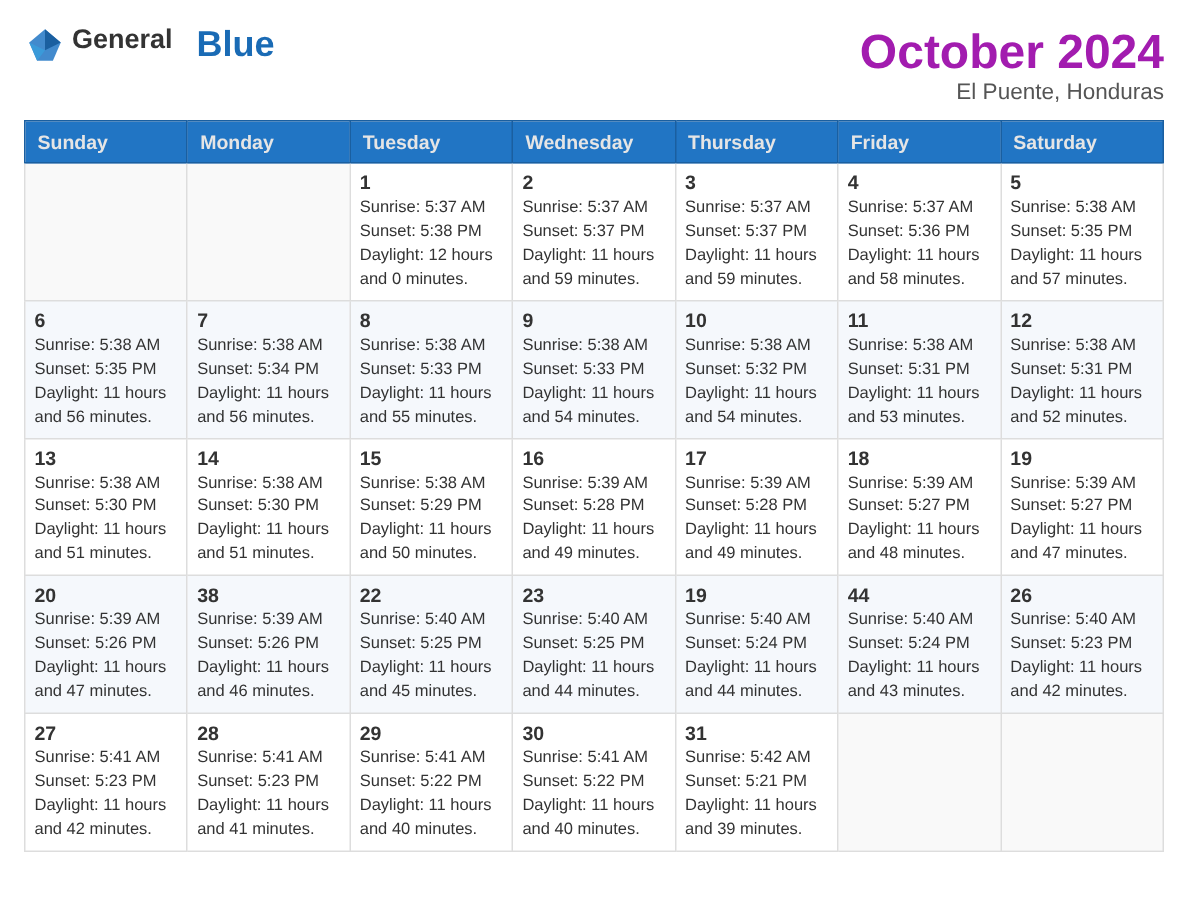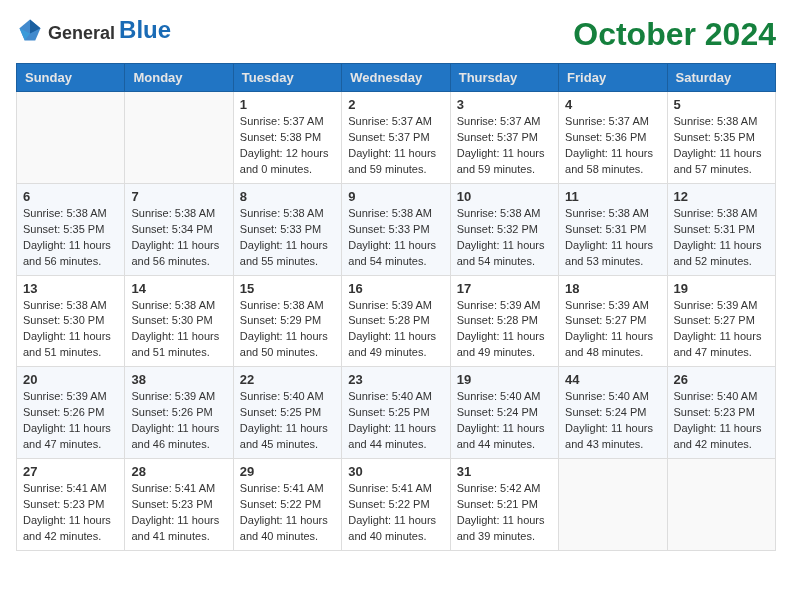--- a/index.html
+++ b/index.html
@@ -34,21 +34,21 @@
     .logo-icon {
       width: 28px;
       height: 28px;
     }
     .title-block {
       text-align: right;
     }
     .month-year {
       font-size: 32px;
       font-weight: bold;
-      color: #15803d;
+      color: #a21caf;
       margin-left: 44px;
     }
     .location {
       font-size: 15px;
       color: #555;
     }
     .calendar {
       width: 100%;
       border-collapse: collapse;
       border: 1px solid #ccc;
@@ -94,28 +94,29 @@
 <body>
 
 <div class="header">
   <div class="logo">
     <svg class="logo-icon" viewBox="0 0 32 32" xmlns="http://www.w3.org/2000/svg">
       <polygon points="16,4 28,14 22,28 10,28 4,14" fill="#2175c4" opacity="0.85"></polygon>
       <polygon points="16,4 28,14 16,20" fill="#1a5fa0"></polygon>
       <polygon points="4,14 16,20 10,28" fill="#3a9ad9"></polygon>
     </svg>
     <div>
-      <div style="display:flex;align-items:flex-end;gap:4px;">
+      <div style="display:flex;align-items:flex-start;gap:16px;">
         <span class="logo-text-general">General</span>
         <span class="logo-text-blue">Blue</span>
       </div>
     </div>
   </div>
   <div class="title-block">
     <div class="month-year">October 2024</div>
+    <div class="location">El Puente, Honduras</div>
   </div>
 </div>
 
 <table class="calendar">
   <thead>
     <tr>
       <th>Sunday</th>
       <th>Monday</th>
       <th>Tuesday</th>
       <th>Wednesday</th>

